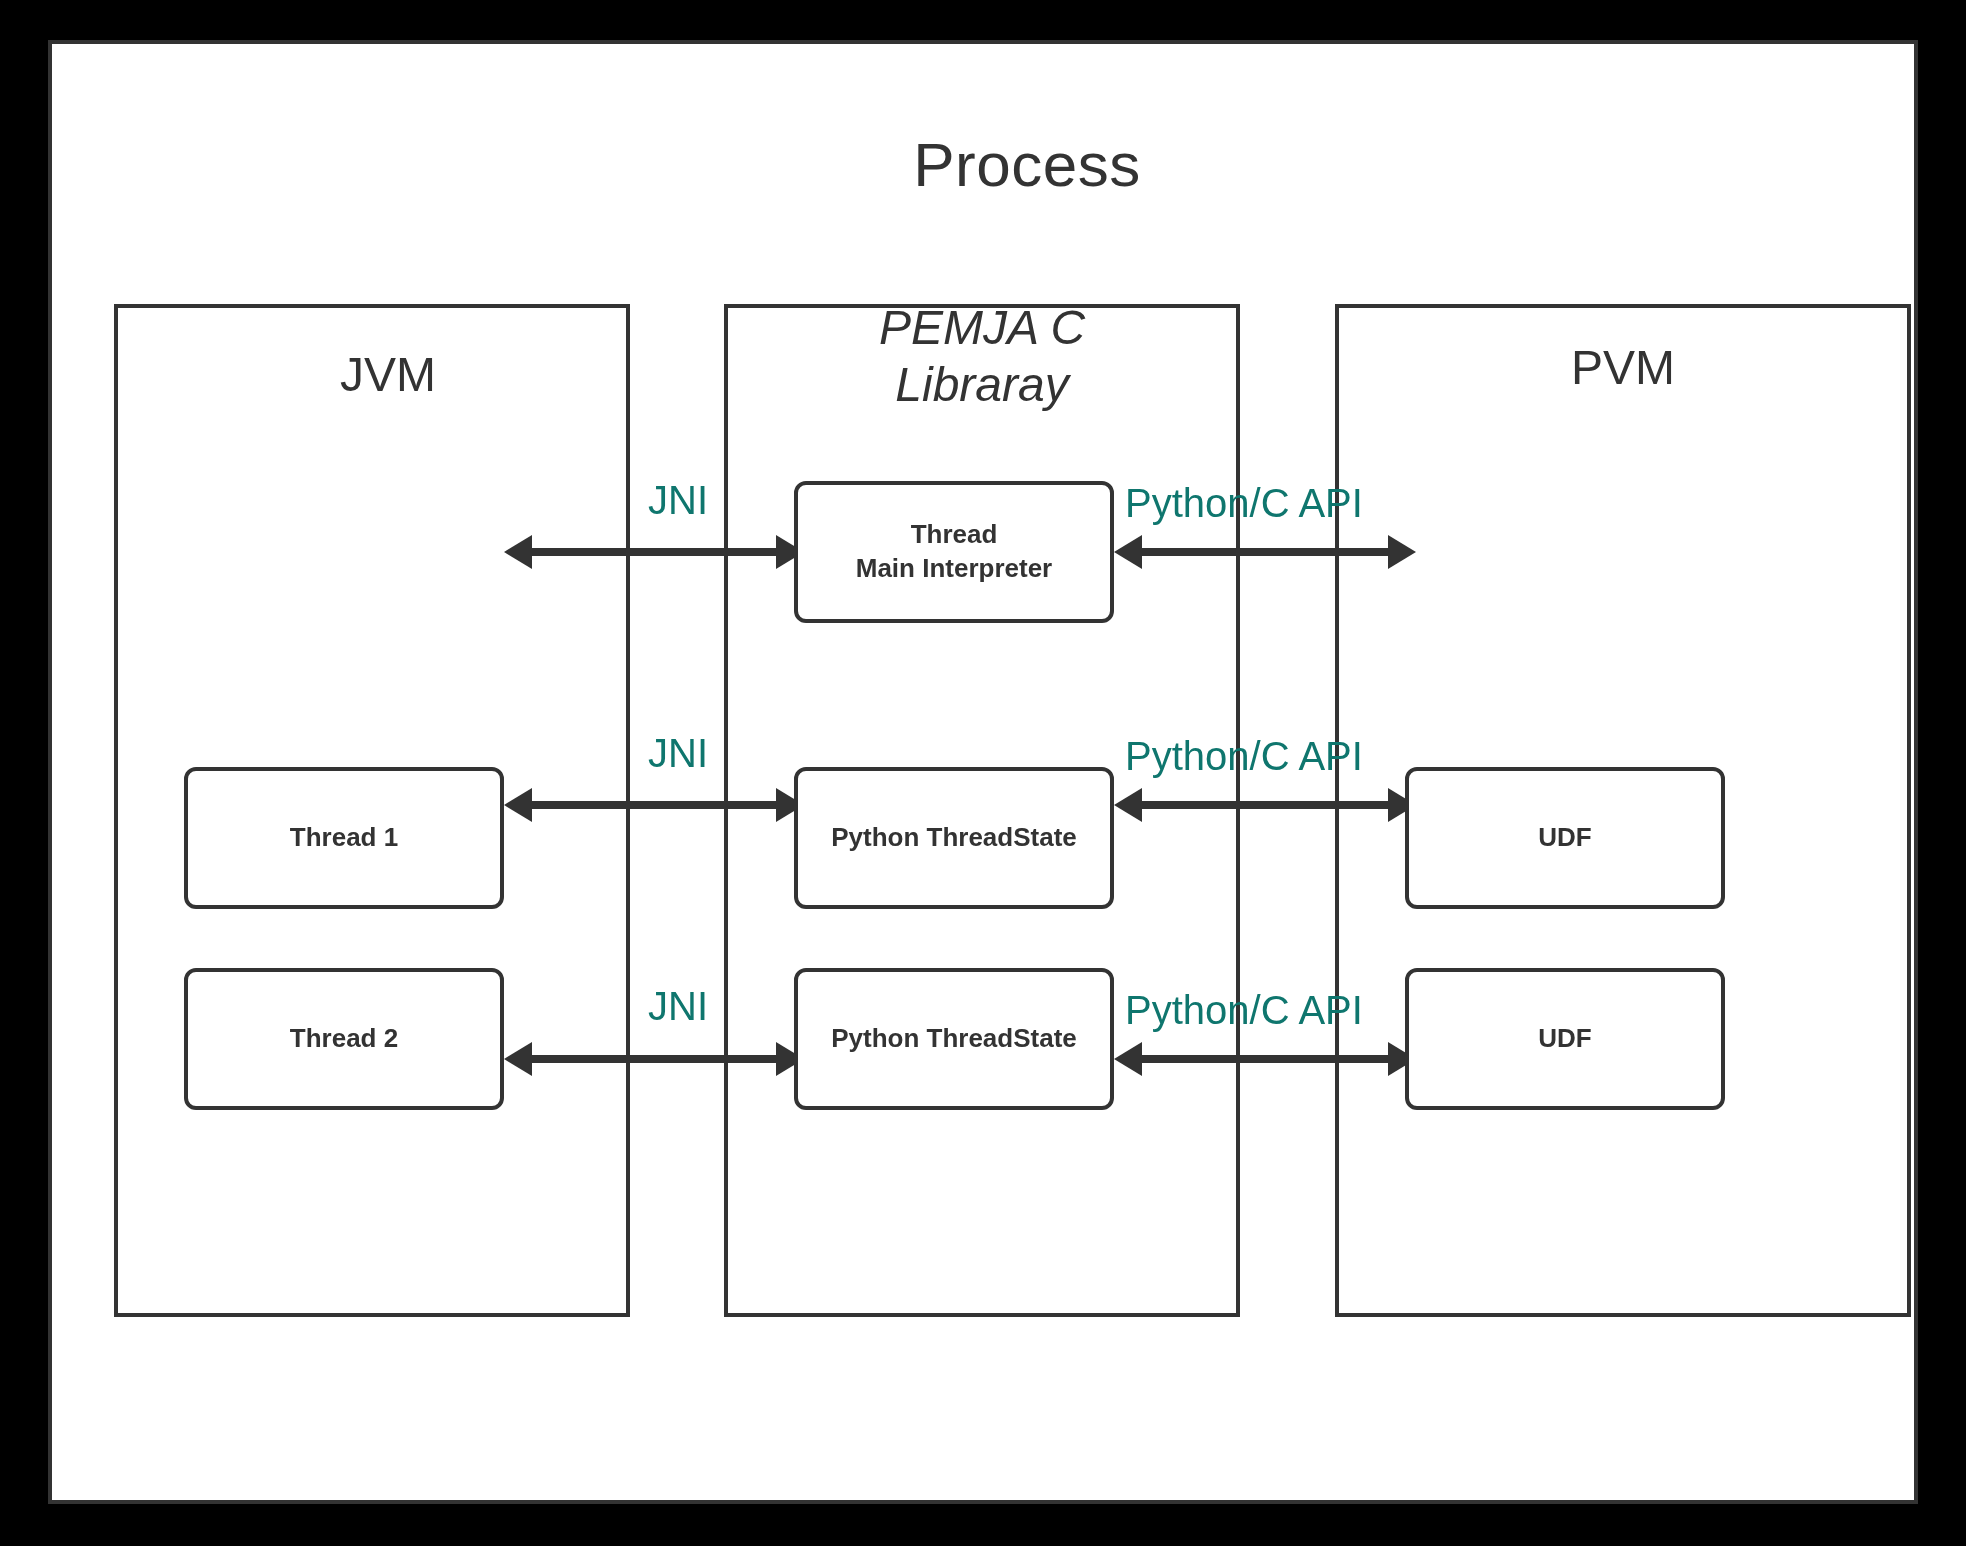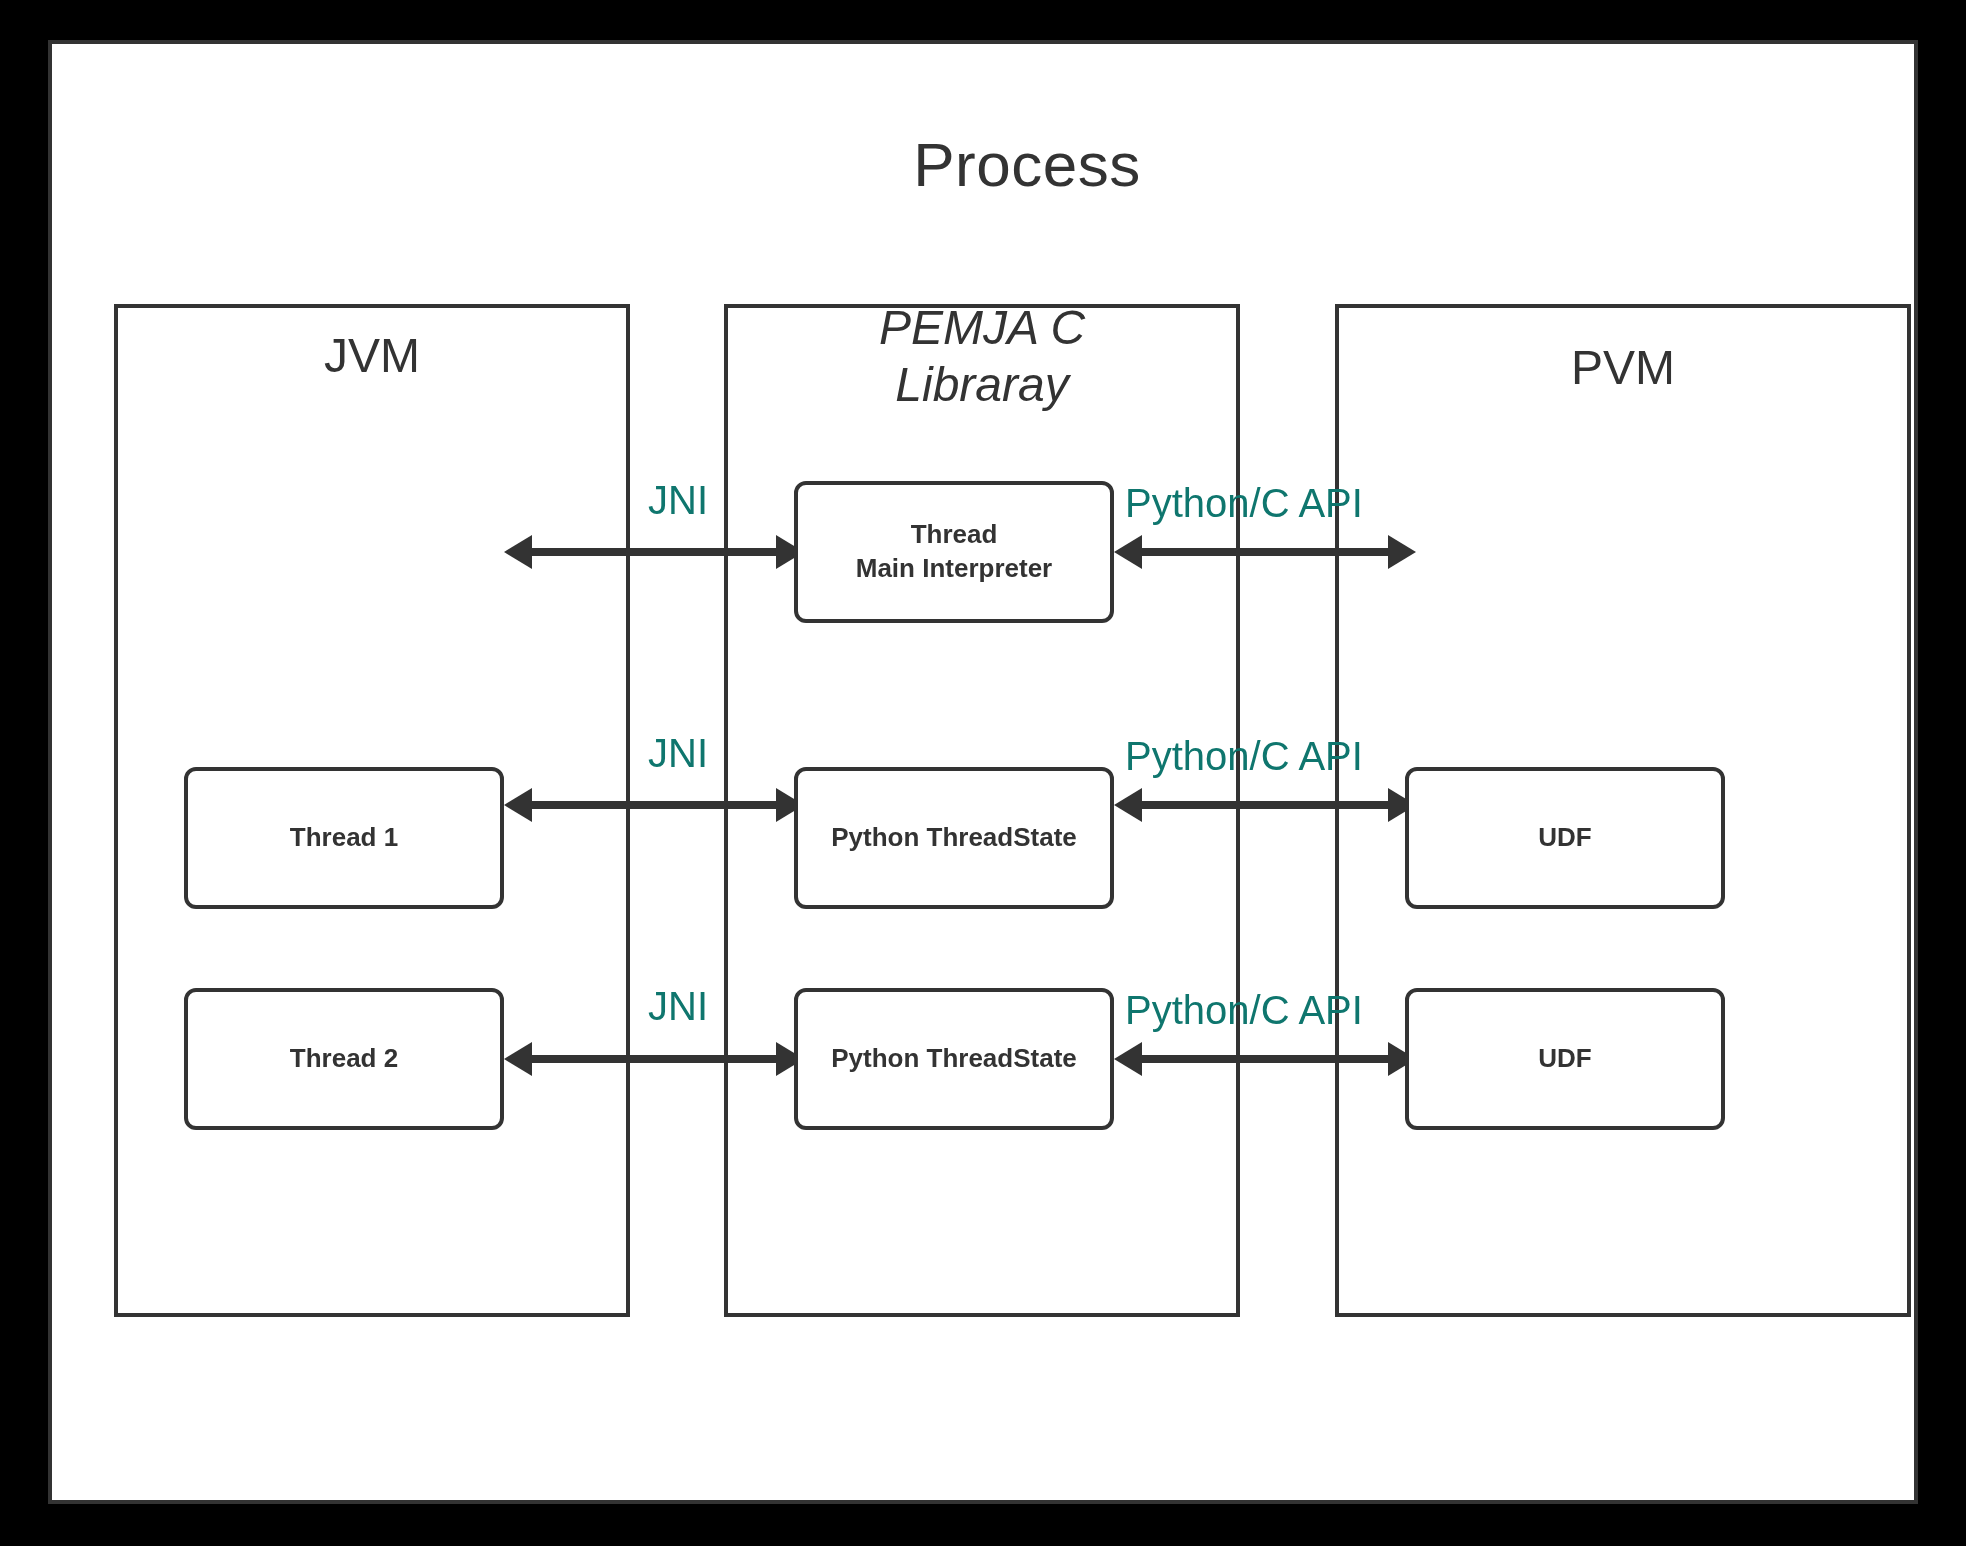--- a/index.html
+++ b/index.html
@@ -57,21 +57,21 @@
     position: absolute;
     left: 0;
     width: 100%;
     text-align: center;
     font-size: 48px;
     color: #333333;
     font-weight: 400;
     line-height: 1.18;
     pointer-events: none;
   }
-  #panel-jvm .panel-title   { top: 20px; }
+  #panel-jvm .panel-title   { top: 39px; padding-left: 16px; }
   #panel-pemja .panel-title { top: -8px; font-style: italic; }
   #panel-pvm .panel-title   { top: 32px; }
 
   
   .node {
     position: absolute;
     width: 320px;
     height: 142px;
     border: 4px solid #333333;
     border-radius: 12px;
@@ -89,21 +89,21 @@
   }
 
   
   .col-left   { left: 132px; }
   .col-mid    { left: 742px; }
   .col-right  { left: 1353px; }
 
   
   .row-1 { top: 437px; }
   .row-2 { top: 723px; }
-  .row-3 { top: 944px; }
+  .row-3 { top: 924px; }
 
   
   .arrow {
     position: absolute;
     height: 8px;
     z-index: 4;
   }
   .arrow .shaft {
     position: absolute;
     left: 22px;

